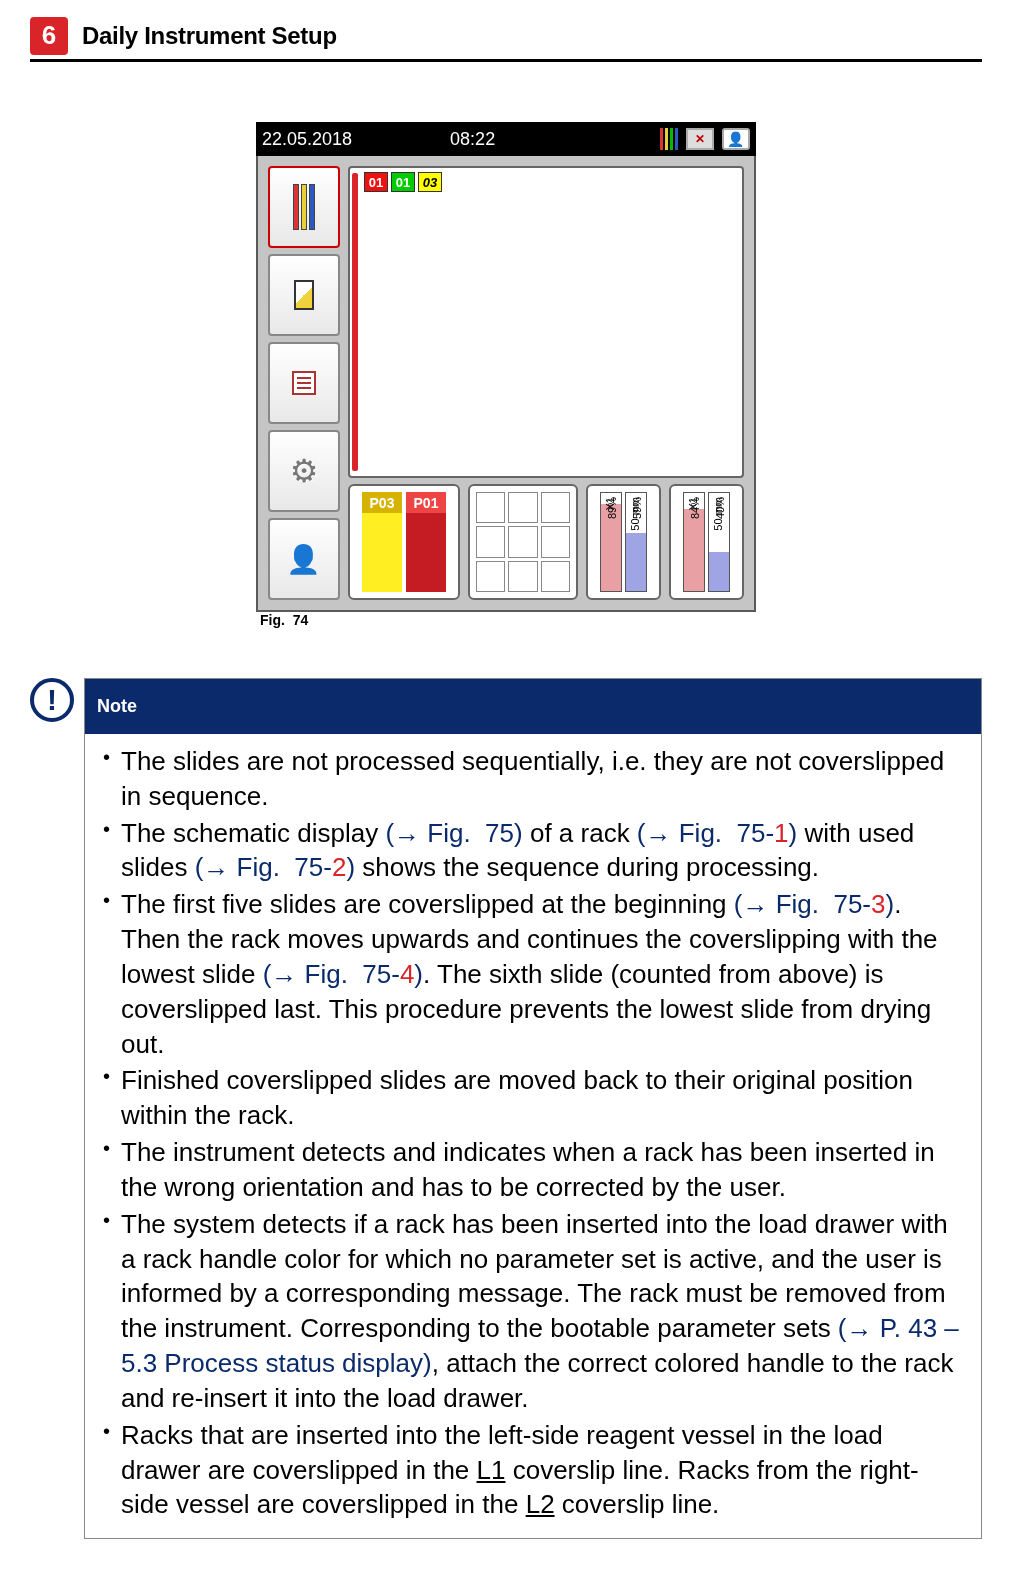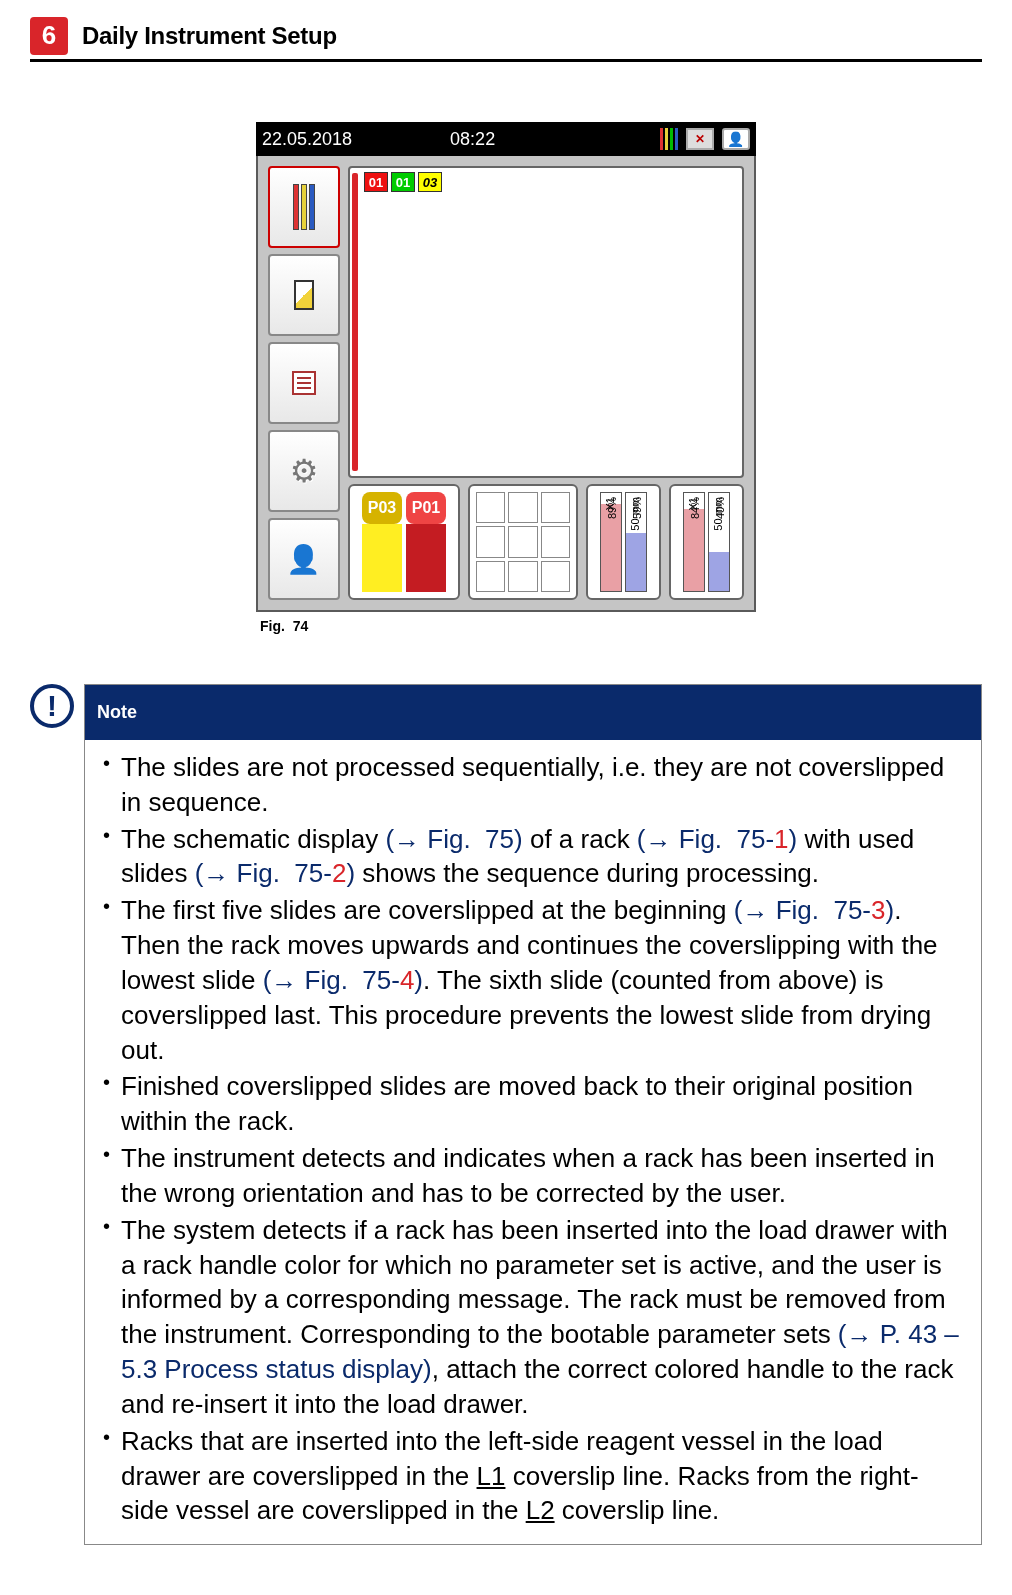--- a/index.html
+++ b/index.html
@@ -46,33 +46,33 @@
   .top-chips { position:absolute; top:4px; left:14px; display:flex; gap:3px;}
   .chip { width:24px; height:20px; border:1px solid #333; font-size:13px; font-weight:700; display:flex; align-items:center; justify-content:center; }
   .chip.red { background:#e11; color:#fff;}
   .chip.green { background:#0c0; color:#fff;}
   .chip.yellow { background:#ff0; color:#000;font-style:italic;}
 
   .bottom-row { display:flex; gap:8px; height: 116px; }
   .tray { background:#fff; border:2px solid #666; border-radius:6px; padding:6px; display:flex; align-items:stretch; justify-content:center;}
   .tray1 { flex: 0 0 112px; gap:4px;}
   .column { width:40px; display:flex; flex-direction:column;}
-  .chead { height:32px; font-size:16px; font-weight:700; color:#fff; display:flex; align-items:center; justify-content:center;border-radius:8px;}
+  .chead { height:21px; font-size:14px; font-weight:700; color:#fff; display:flex; align-items:center; justify-content:center;}
   .cbody { flex:1; }
   .col-yellow .chead { background:#d6b300;} .col-yellow .cbody { background:#ffee22;}
   .col-red .chead { background:#ef4444;} .col-red .cbody { background:#c41c22;}
   .tray2 { flex: 0 0 110px; display:grid; grid-template-columns: repeat(3,1fr); grid-template-rows: repeat(3,1fr); gap:3px;}
   .tray2 .cell { background:#fff; border:1px solid #888;}
   .tray3, .tray4 { flex: 1; gap:3px;}
   .levelcol { width:22px; border:1px solid #555; position:relative; background:#fff;}
   .levelfill { position:absolute; bottom:0; left:0; right:0; }
   .vlabel { writing-mode: vertical-rl; transform: rotate(180deg); font-size:11px; position:absolute; left:3px; top:4px; font-weight:500;}
   .vpct { writing-mode: vertical-rl; transform: rotate(180deg); font-size:11px; position:absolute; right:3px; top:4px;}
 
-  .fig-caption { font-size: 14px; font-weight:700; margin-top: 6px; margin-left: 4px; }
+  .fig-caption { font-size: 14px; font-weight:700; margin-left: 4px; }
 
   
   .note-box { margin-top: 50px; display:flex; align-items:flex-start; gap: 0;}
   .note-icon { width:44px; height:44px; border:4px solid #0a2a6b; border-radius:50%; display:flex; align-items:center; justify-content:center; margin-right:10px; margin-top:0px; position:relative;}
   .note-icon::after { content:"!"; font-size:30px; font-weight:900; color:#0a2a6b;}
   .note-content { flex:1; border:1px solid #888;}
   .note-header { background:#0a2a6b; color:#fff; font-weight:700; font-size:18px; padding:17px 12px;}
   .note-body { padding: 10px 16px 14px 16px; font-size: 26px; line-height: 1.34; }
   .note-body ul { list-style: none; }
   .note-body li { position:relative; padding-left: 20px; margin-bottom: 2px;}

